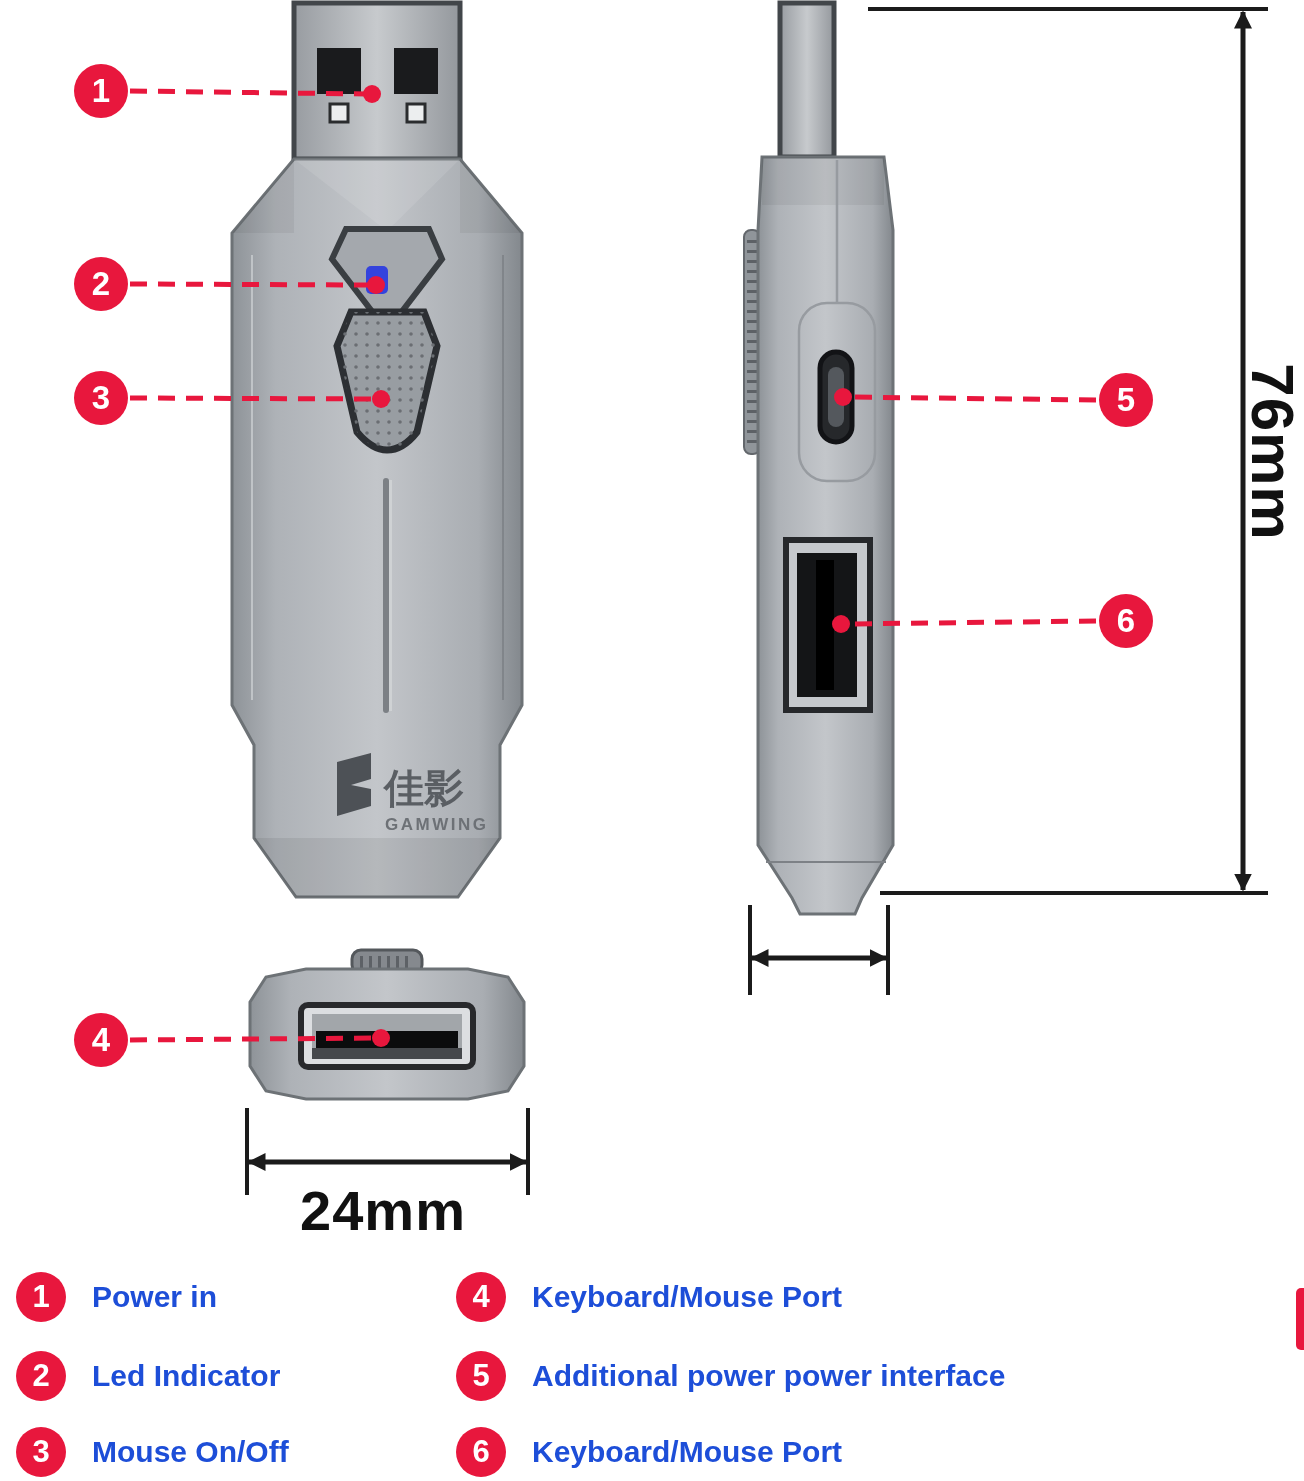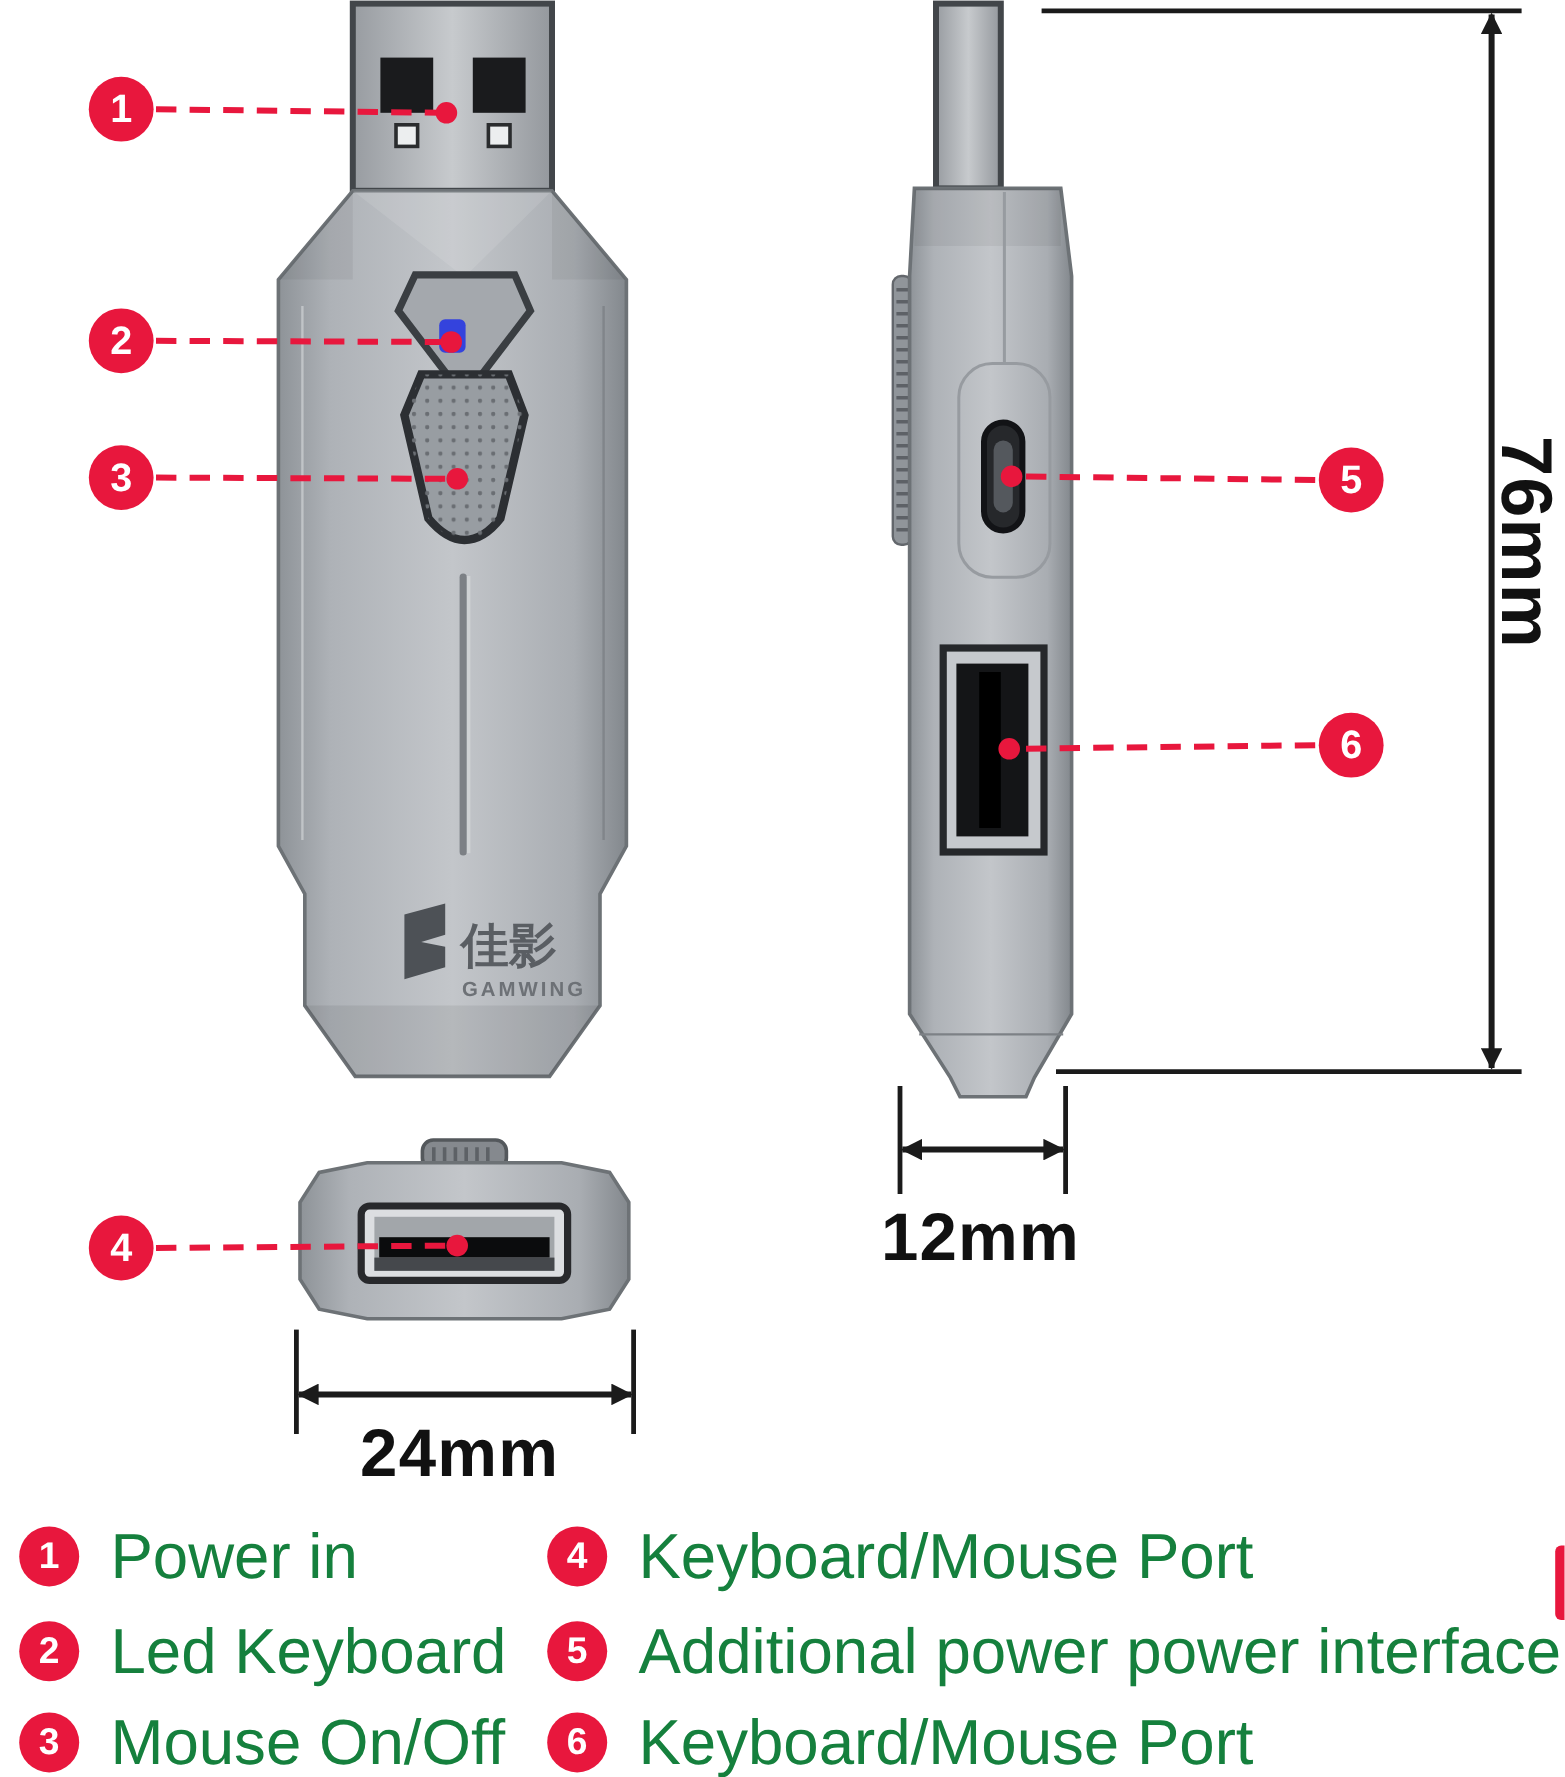--- a/index.html
+++ b/index.html
@@ -18,21 +18,21 @@
     position:absolute; color:#111; font-weight:700; font-size:56px;
     display:flex; align-items:center; justify-content:center; letter-spacing:1px; z-index:4;
   }
   .dim.dim-h { font-size:60px; transform:rotate(90deg); }
   .legend-row { position:absolute; display:flex; align-items:center; gap:26px; height:56px; z-index:5; }
   .lbadge {
     width:50px; height:50px; border-radius:50%; background:var(--accent,#E8173D);
     color:#fff; font-weight:700; font-size:31px; display:flex; align-items:center;
     justify-content:center; flex:0 0 auto;
   }
-  .llabel { font-size:53px; font-weight:400; color:#15803d; white-space:nowrap; }
+  .llabel { font-size:30px; font-weight:700; color:#1d4ed8; white-space:nowrap; }
   .edge-artifact {
     position:absolute; right:0; top:1288px; width:8px; height:62px;
     background:var(--accent,#E8173D); border-radius:5px 0 0 5px; z-index:5;
   }
 </style>
 </head>
 <body>
 
 <div class="stage">
 
@@ -149,30 +149,29 @@
   </svg>
 
   <div class="badge" style="left:74px;top:64px">1</div>
   <div class="badge" style="left:74px;top:257px">2</div>
   <div class="badge" style="left:74px;top:371px">3</div>
   <div class="badge" style="left:74px;top:1013px">4</div>
   <div class="badge" style="left:1099px;top:373px">5</div>
   <div class="badge" style="left:1099px;top:594px">6</div>
 
   <div class="dim dim-h" style="left:1180px;top:417px;width:185px;height:70px">76mm</div>
-  <div class="dim" style="left:732px;top:998px;width:170px;height:64px">12mm</div>
   <div class="dim" style="left:298px;top:1178px;width:170px;height:64px">24mm</div>
 
   <div class="legend-row" style="left:16px;top:1269px">
     <span class="lbadge">1</span>
     <span class="llabel">Power in</span>
   </div>
   <div class="legend-row" style="left:16px;top:1348px">
     <span class="lbadge">2</span>
-    <span class="llabel">Led Keyboard</span>
+    <span class="llabel">Led Indicator</span>
   </div>
   <div class="legend-row" style="left:16px;top:1424px">
     <span class="lbadge">3</span>
     <span class="llabel">Mouse On/Off</span>
   </div>
   <div class="legend-row" style="left:456px;top:1269px">
     <span class="lbadge">4</span>
     <span class="llabel">Keyboard/Mouse Port</span>
   </div>
   <div class="legend-row" style="left:456px;top:1348px">

